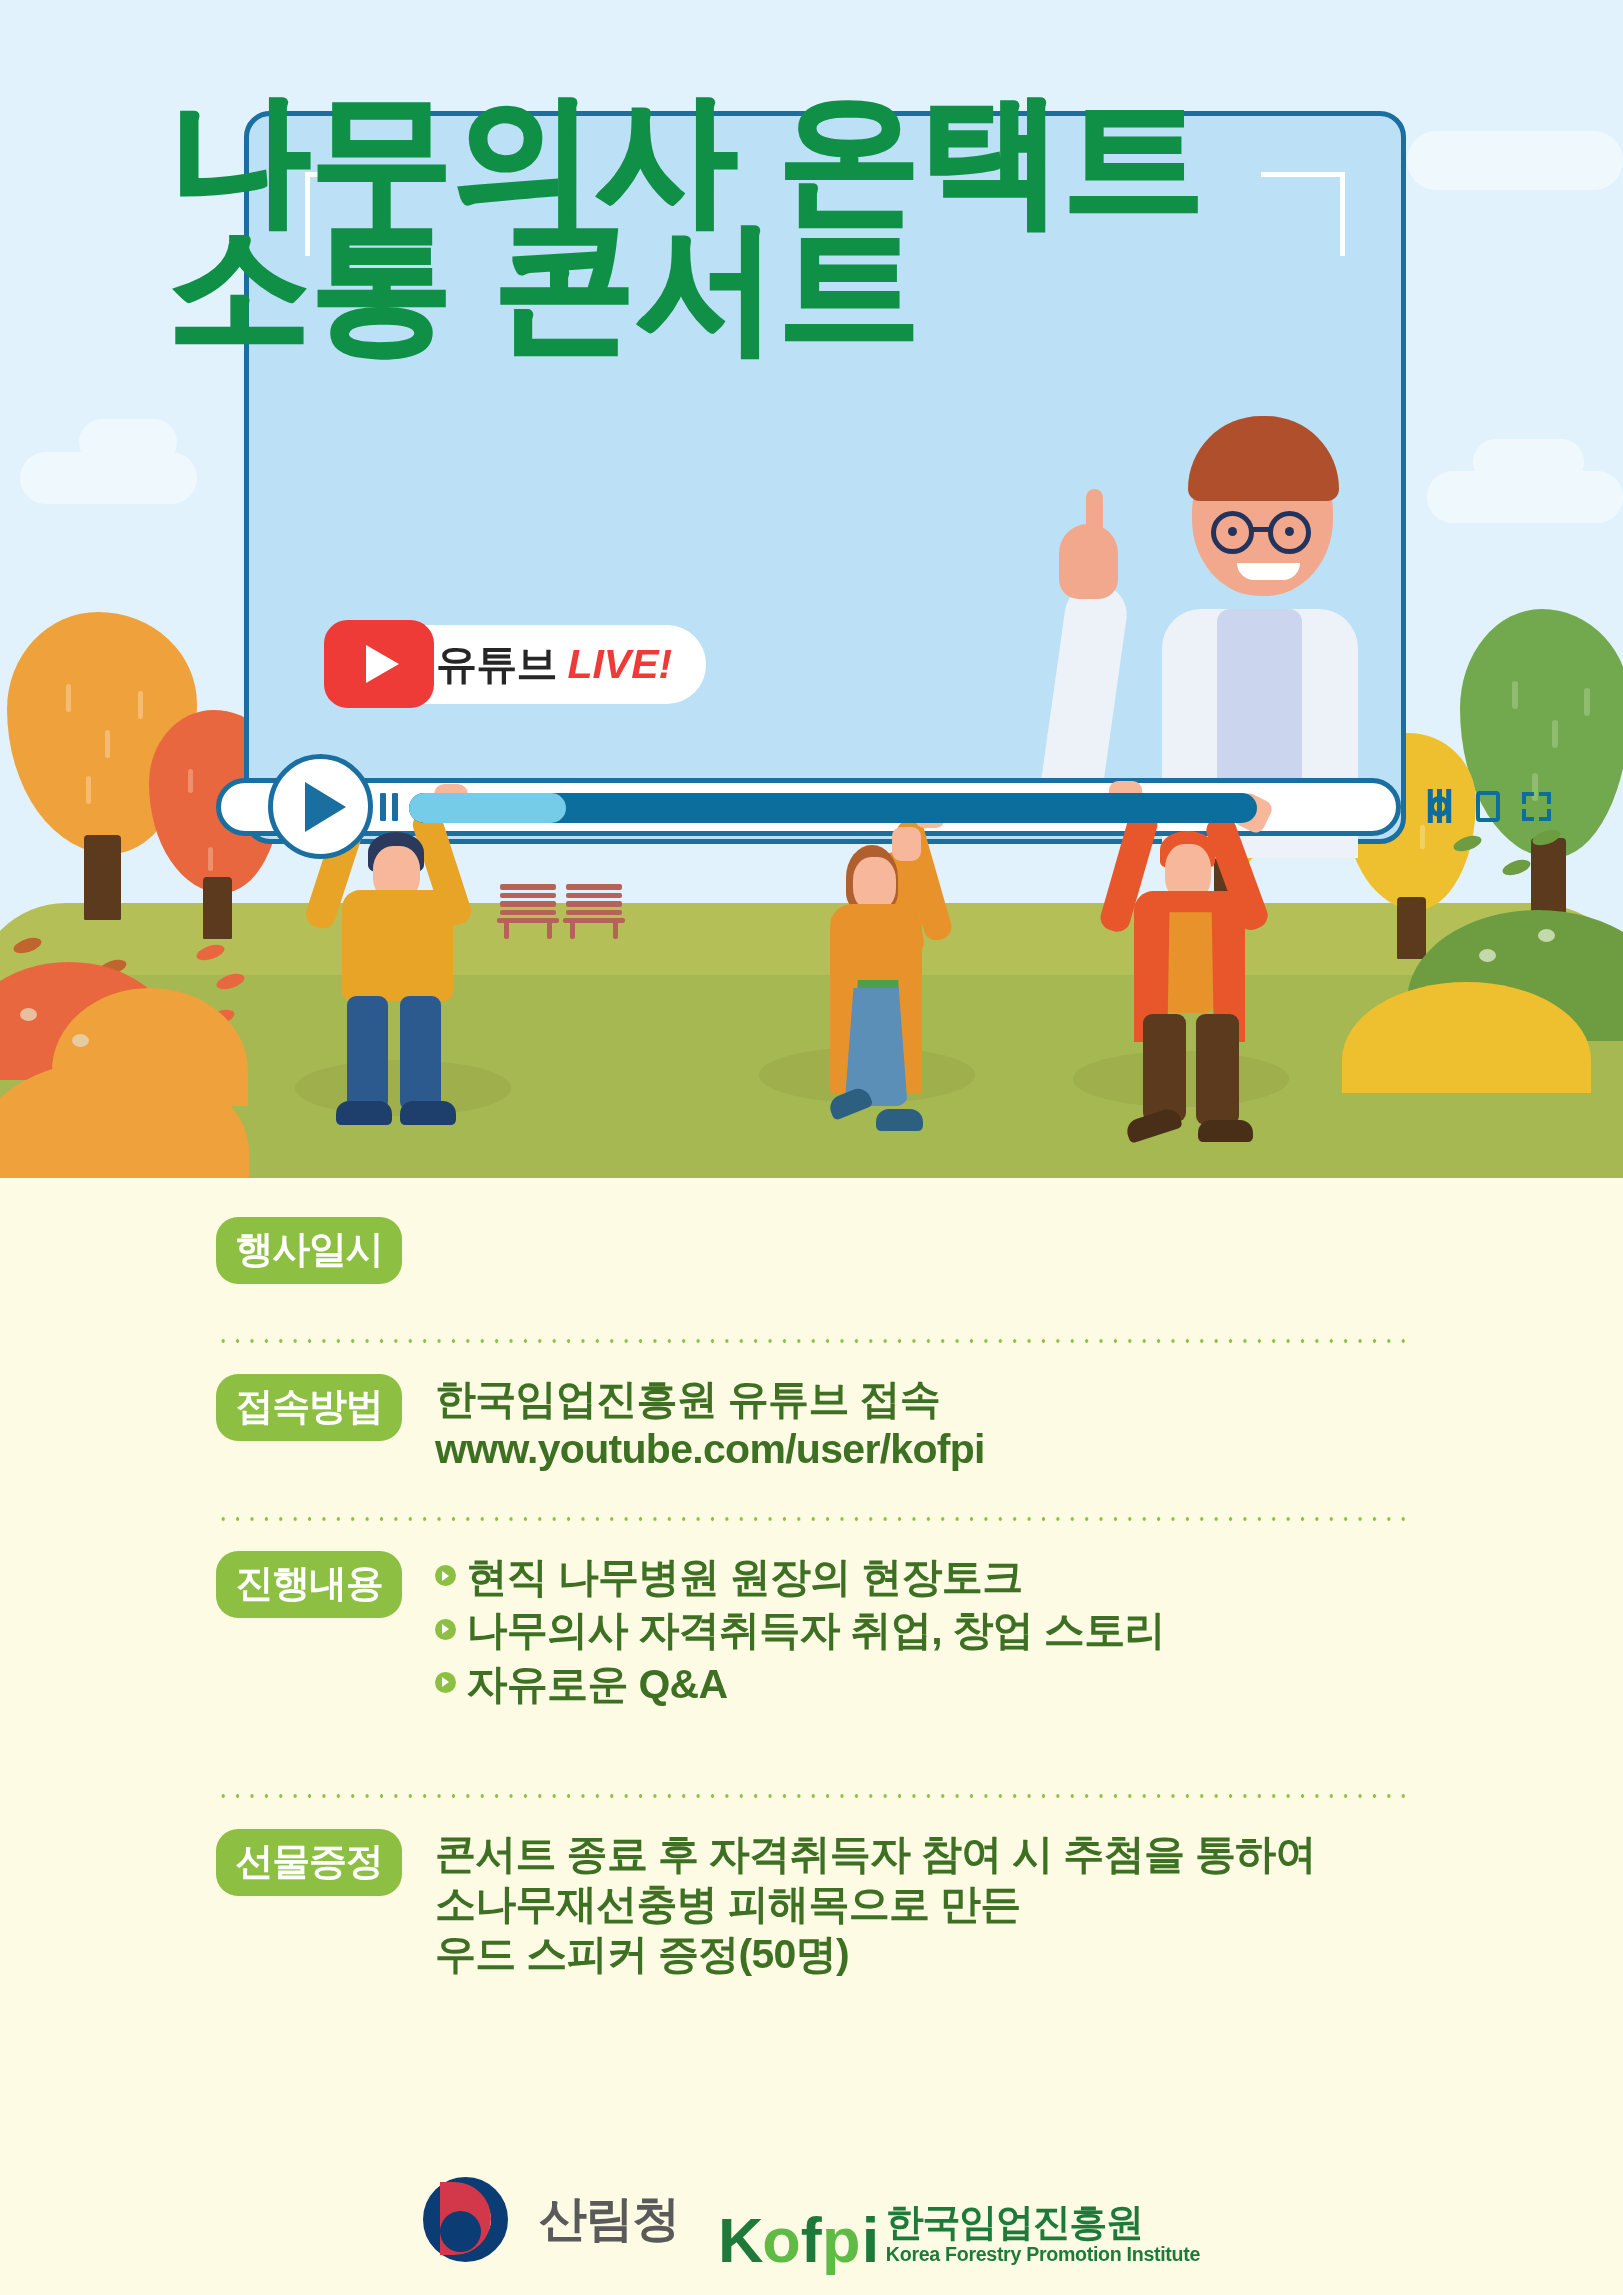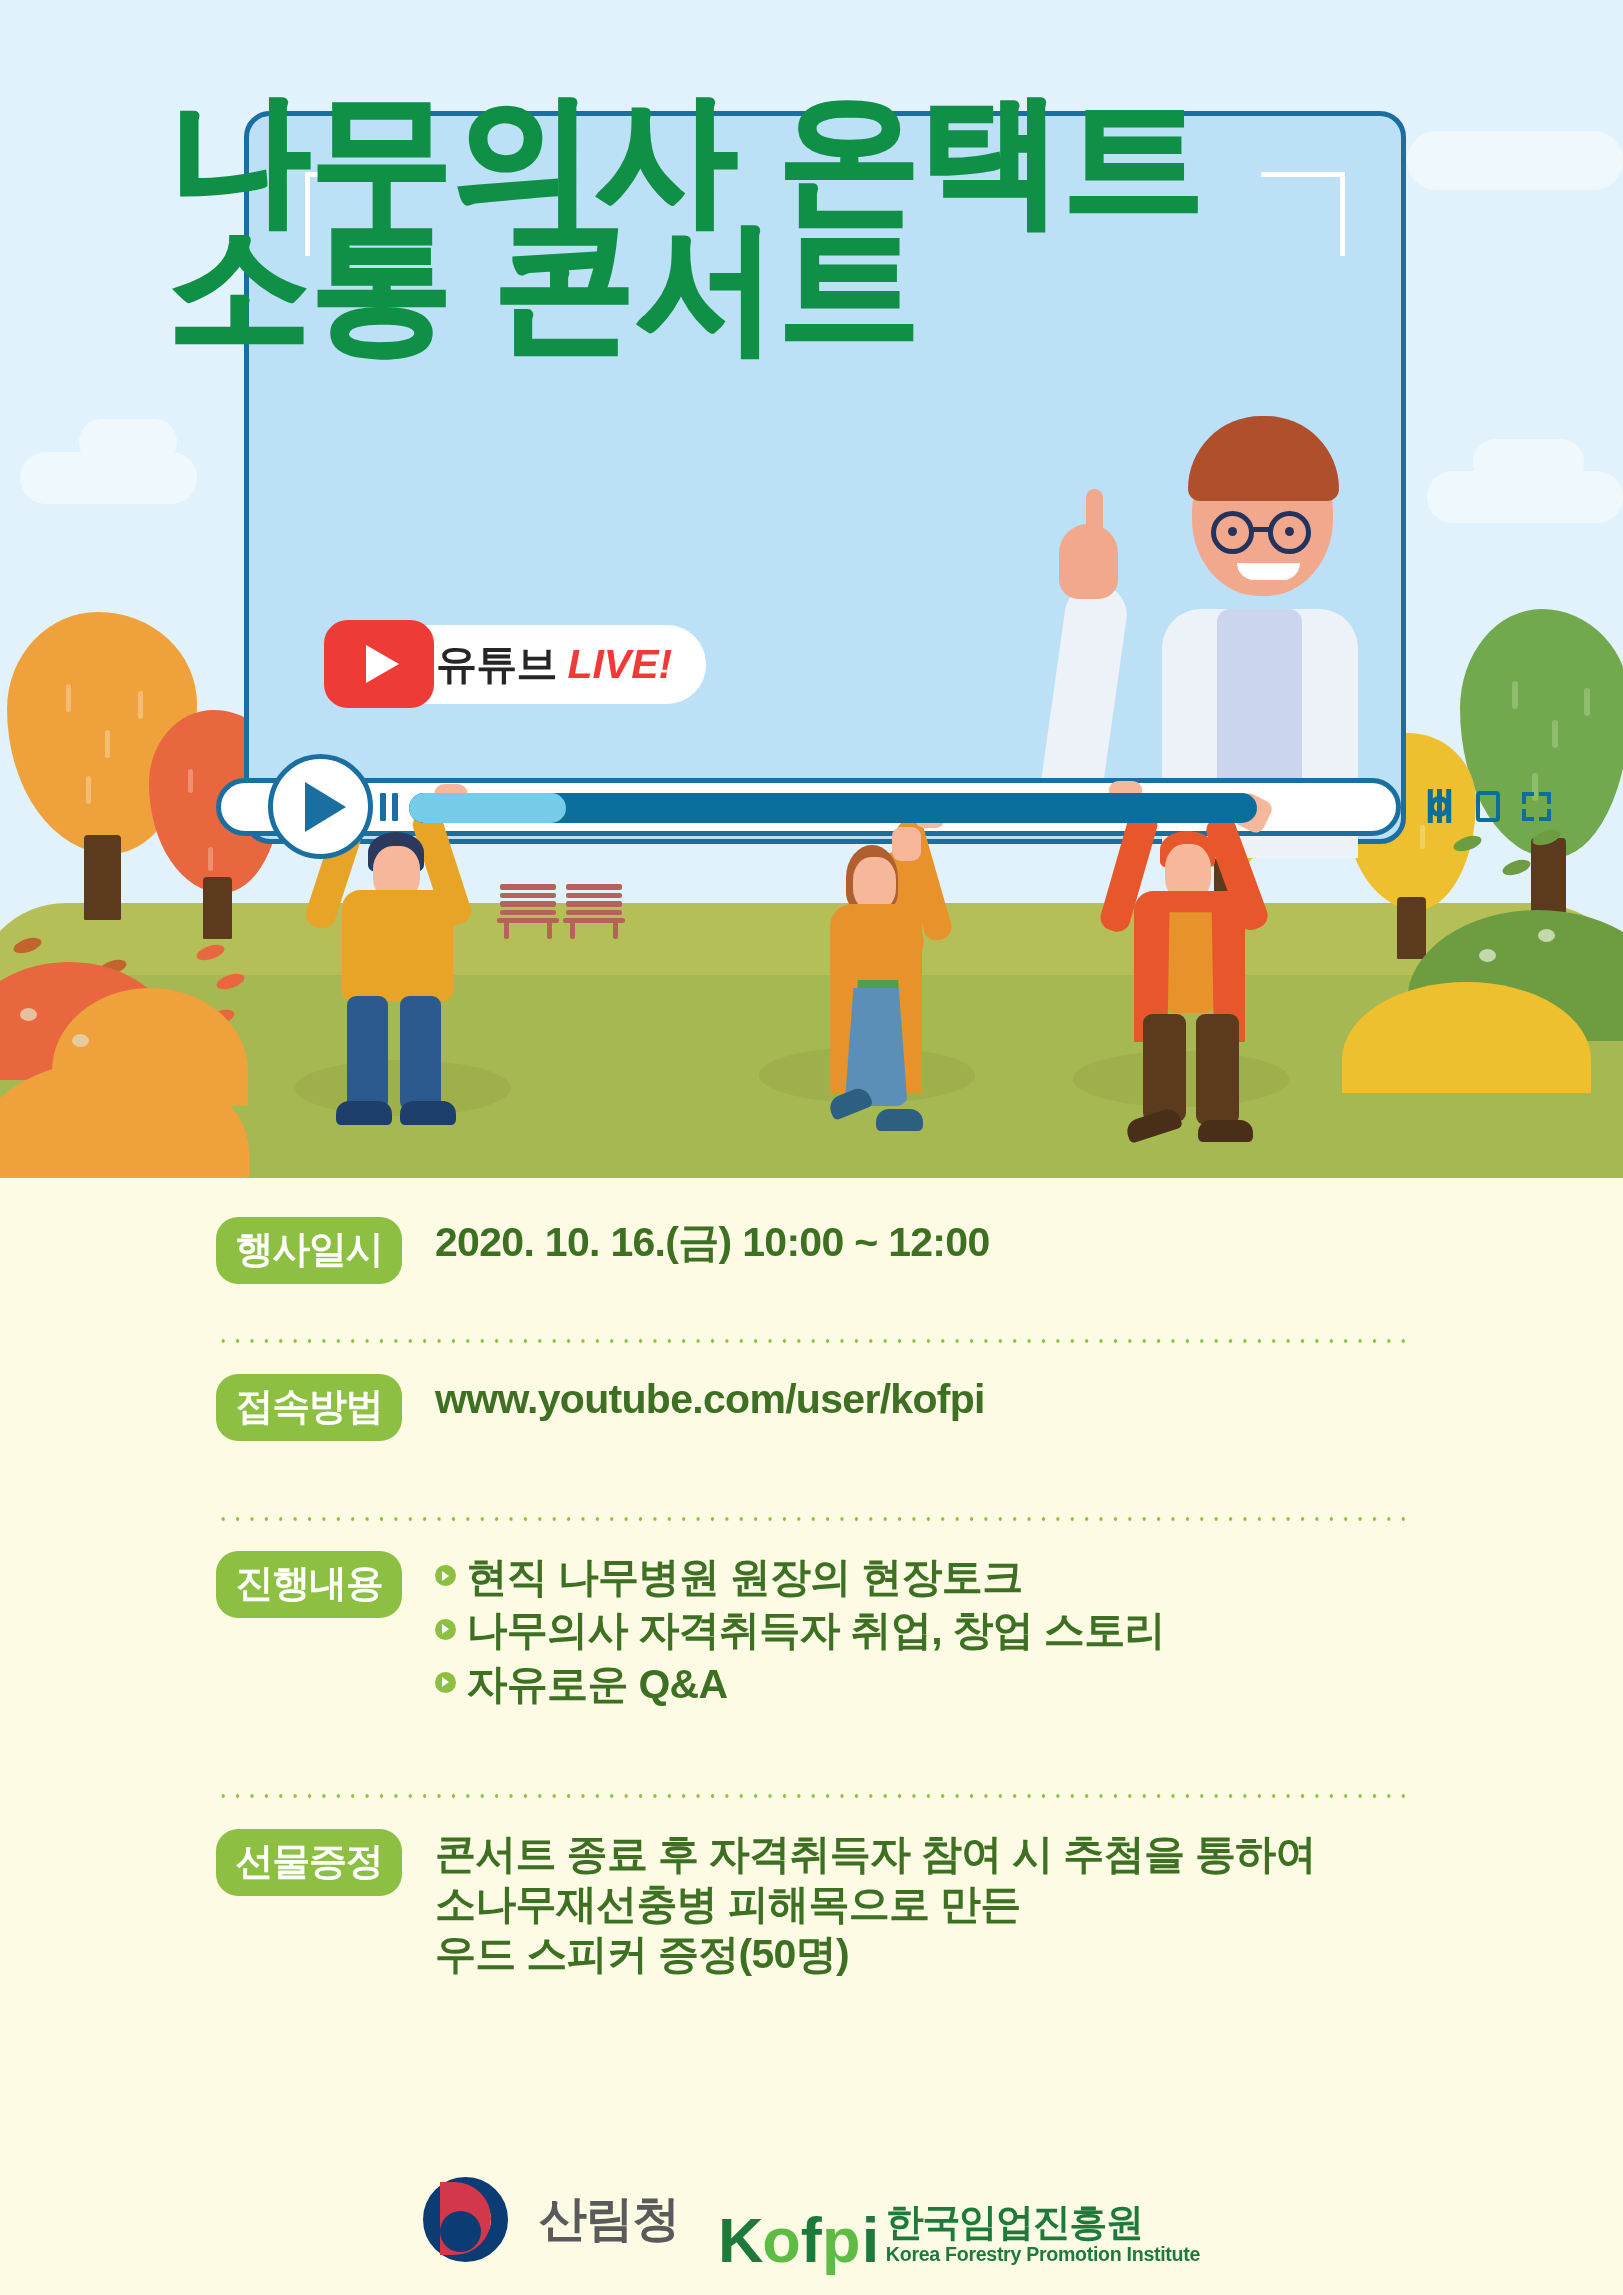--- a/index.html
+++ b/index.html
@@ -323,29 +323,27 @@
       <div class="leg" style="left:96px;top:196px;width:43px;height:111px;background:#5B3A1E;"></div>
       <div class="shoe" style="left:26px;top:296px;width:55px;height:22px;background:#4A2F18;transform:rotate(-18deg);"></div>
       <div class="shoe" style="left:98px;top:302px;width:55px;height:22px;background:#4A2F18;"></div>
     </div>
   </div>
 
   <div class="info">
 
     <div class="row" style="top:39px;">
       <div class="badge">행사일시</div>
-      <div class="rowtext">
-        <div class="line">2020. 10. 16.(금) 10:00 ~ 12:00</div>
-      </div>
     </div>
     <div class="divider" style="top:160px;"></div>
 
     <div class="row" style="top:196px;">
       <div class="badge">접속방법</div>
       <div class="rowtext">
+        <div class="line">한국임업진흥원 유튜브 접속</div>
         <div class="line">www.youtube.com/user/kofpi</div>
       </div>
     </div>
     <div class="divider" style="top:338px;"></div>
 
     <div class="row" style="top:373px;">
       <div class="badge">진행내용</div>
       <div class="rowtext">
         <ul class="bullets">
           <li>

